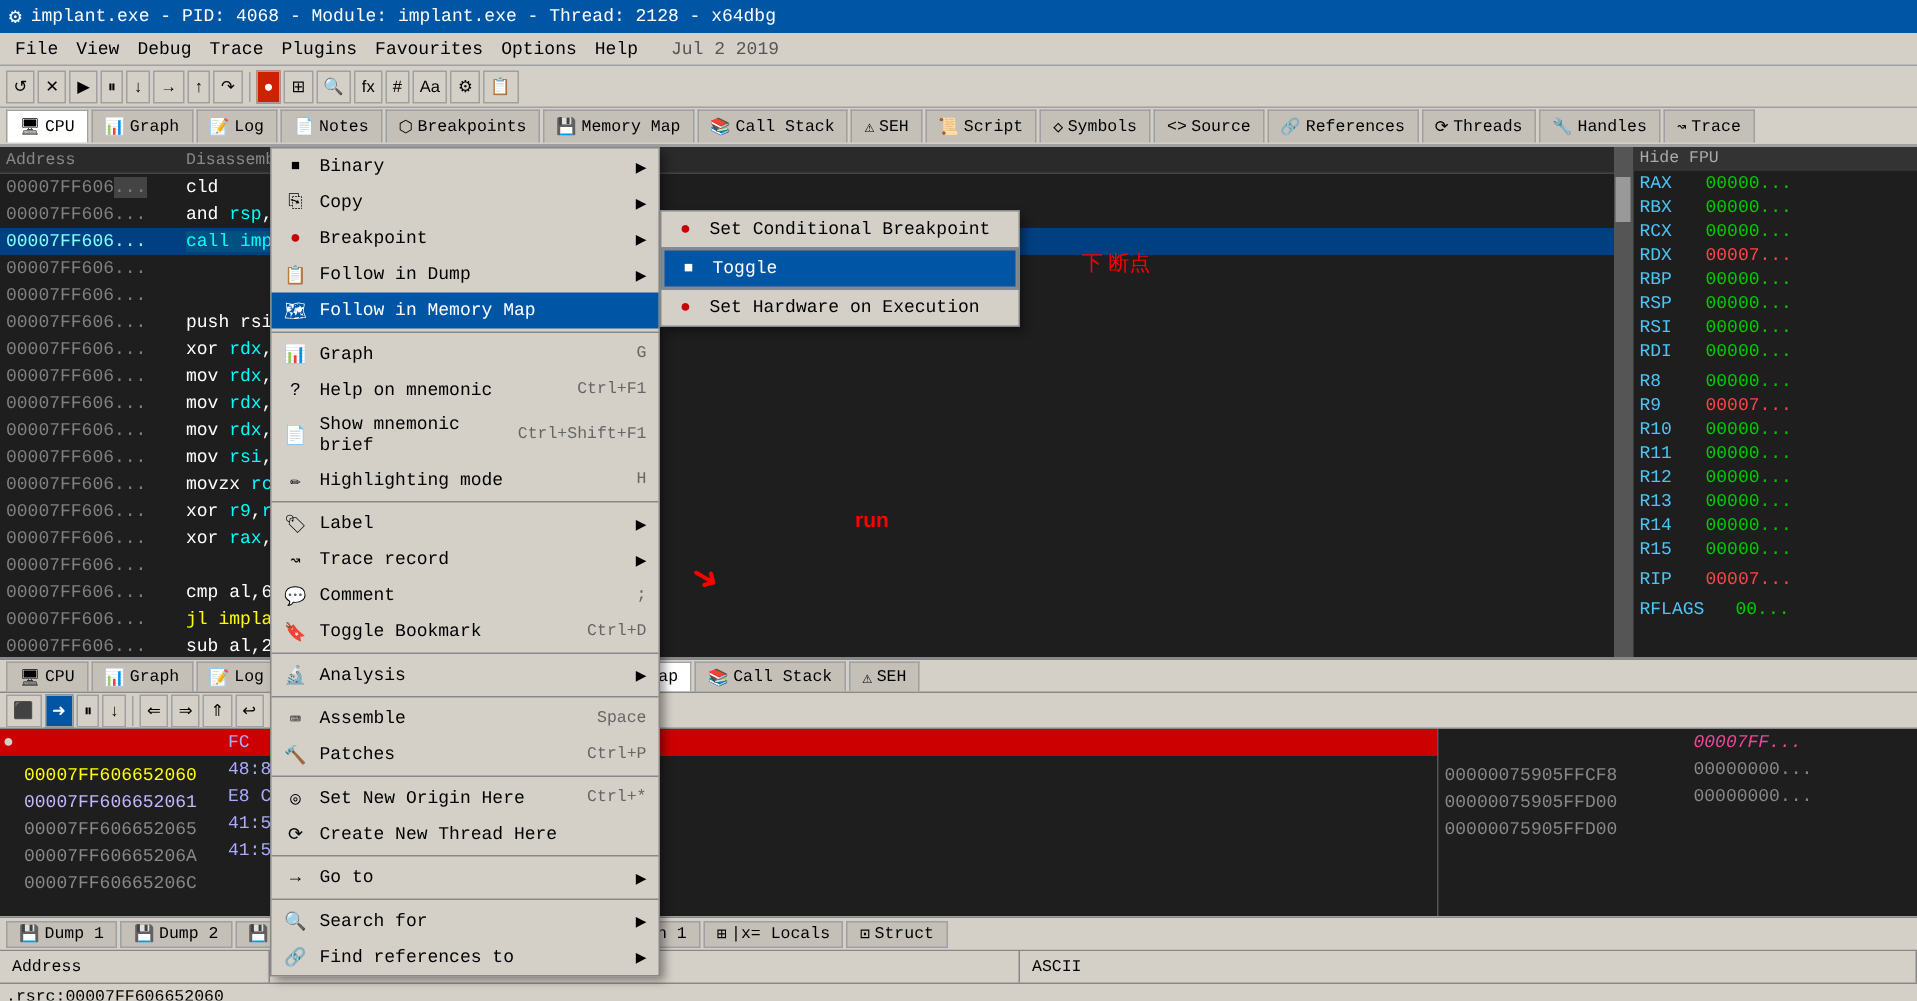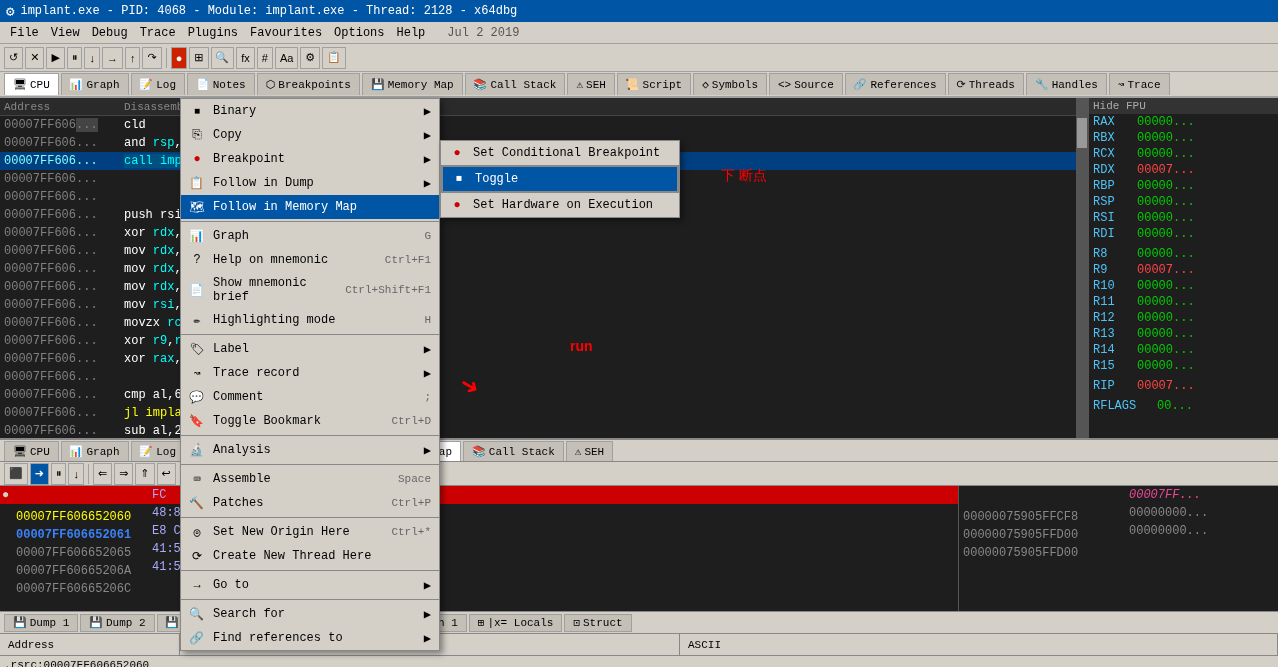--- a/index.html
+++ b/index.html
@@ -807,21 +807,21 @@
 
     <div id="bottom-left" style="flex:1; background:#1e1e1e; color:#d4d0c8; font-size:12px; overflow:hidden;">
       <div class="bt-row current" style="background:#cc0000;">
         <span style="width:12px;display:inline-block;flex-shrink:0;padding-left:2px;">●</span>
         <div class="bt-addr" style="color:#ffff00;">00007FF606652060</div>
         <div class="bt-hex" style="color:#aaaaff;">FC</div>
         <div class="bt-code kw-white">cld</div>
       </div>
       <div class="bt-row">
         <span style="width:12px;display:inline-block;"></span>
-        <div class="bt-addr" style="color:#3b82f6;font-weight:bold;">00007FF606652061</div>
+        <div class="bt-addr" style="color:#c4b5fd;">00007FF606652061</div>
         <div class="bt-hex" style="color:#aaaaff;">48:83E4 F0</div>
         <div class="bt-code"><span style="color:#d4d0c8;">and rsp,F...</span></div>
       </div>
       <div class="bt-row">
         <span style="width:12px;display:inline-block;"></span>
         <div class="bt-addr" style="color:#888;">00007FF606652065</div>
         <div class="bt-hex" style="color:#aaaaff;">E8 C0000000</div>
         <div class="bt-code"><span style="color:#00ffff;">call impl...</span></div>
       </div>
       <div class="bt-row">

